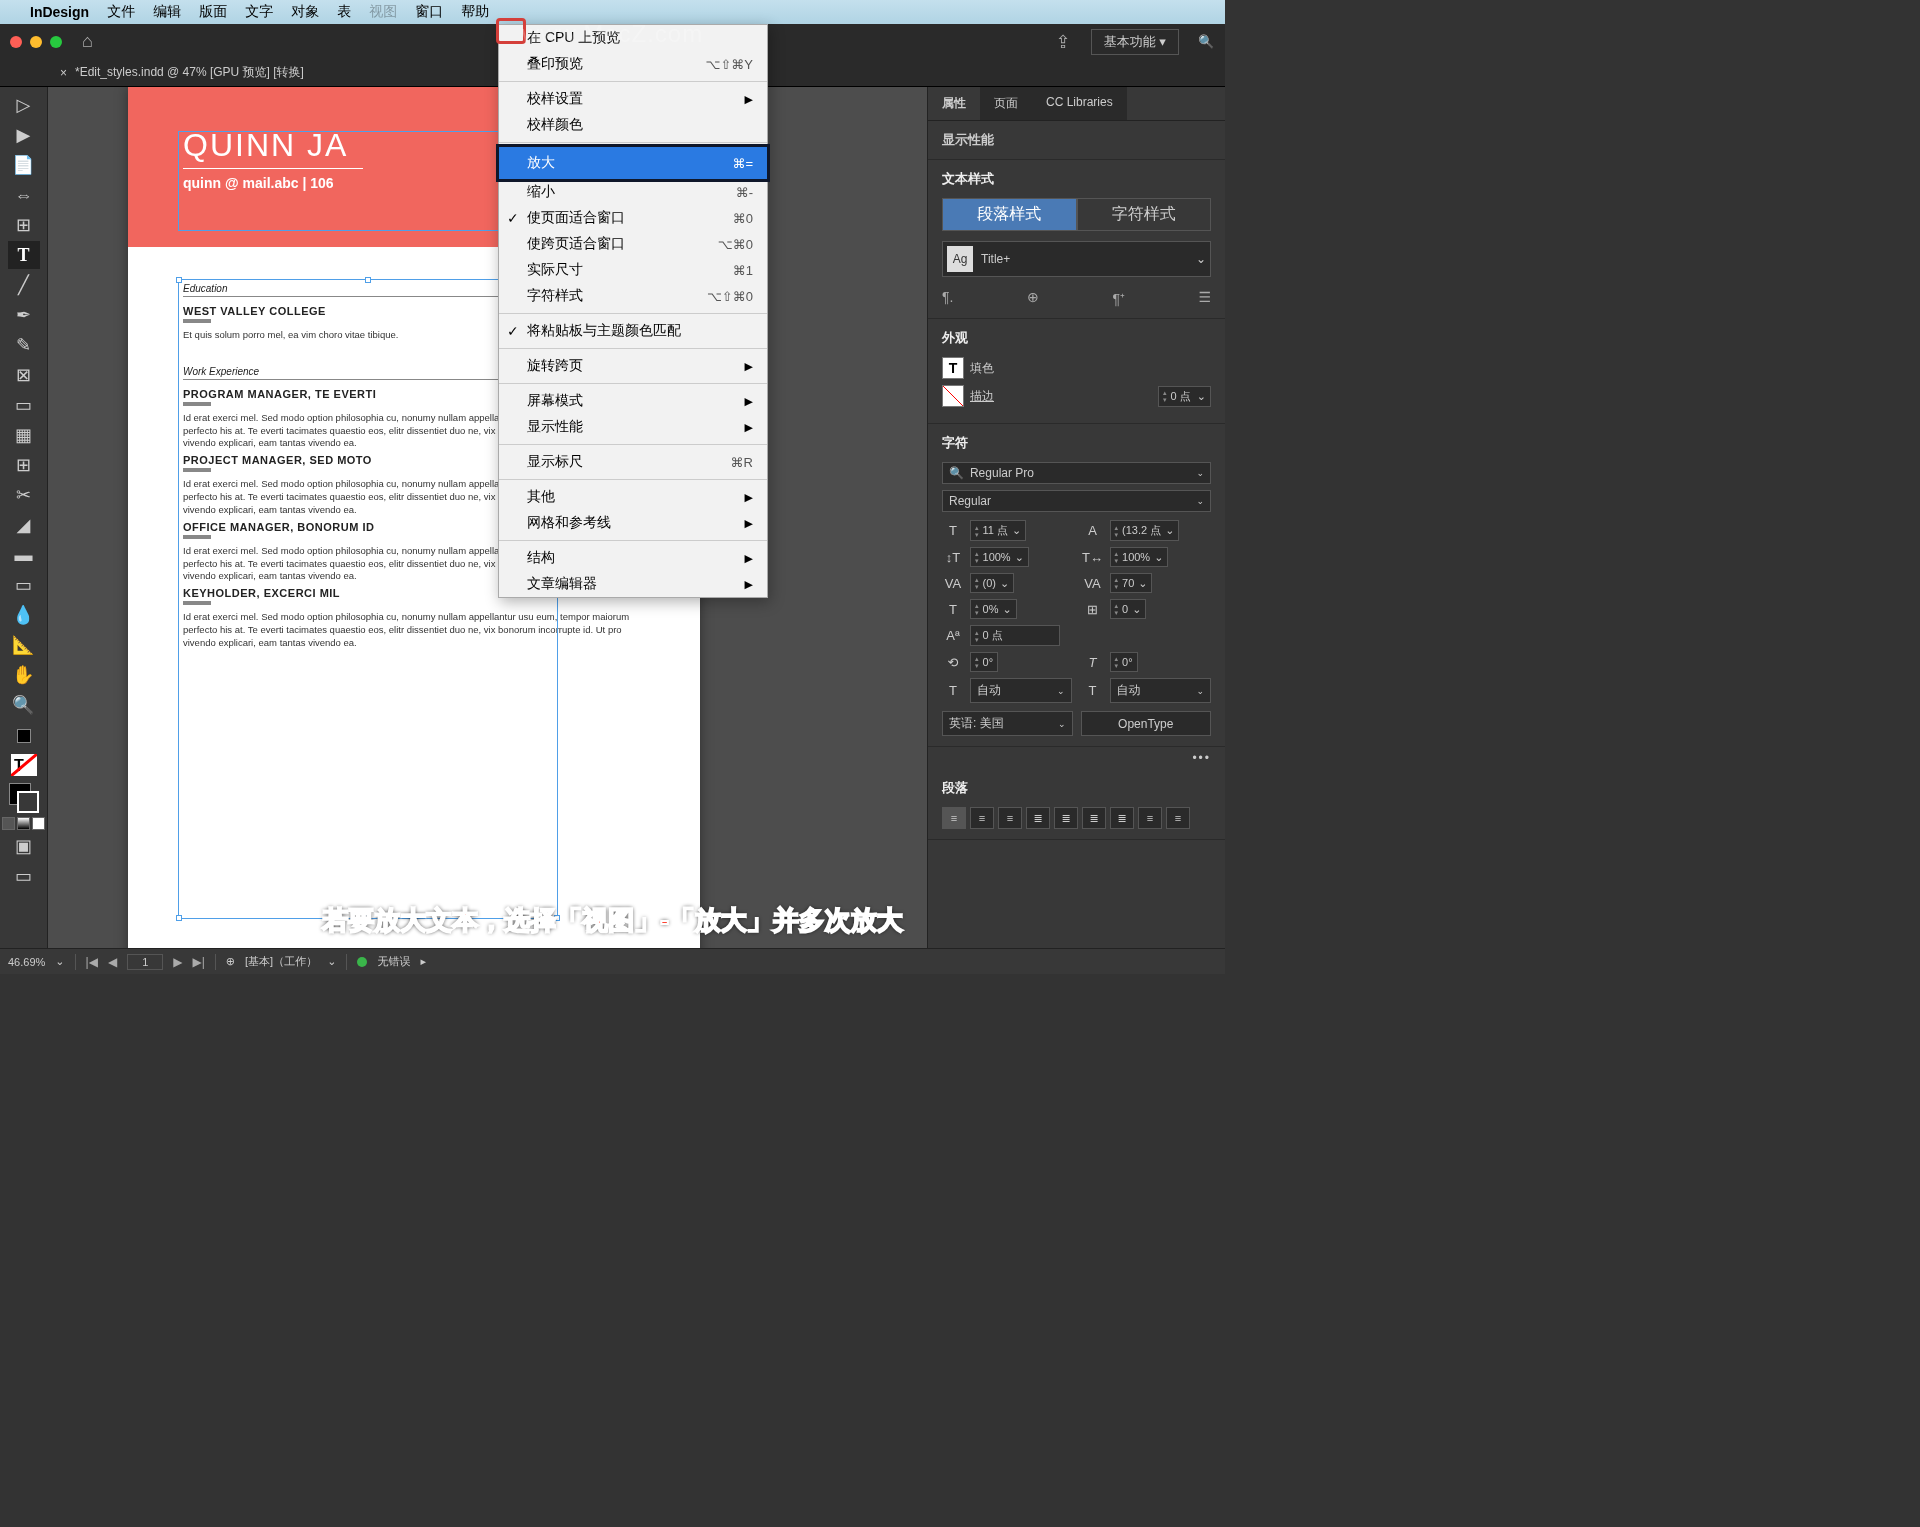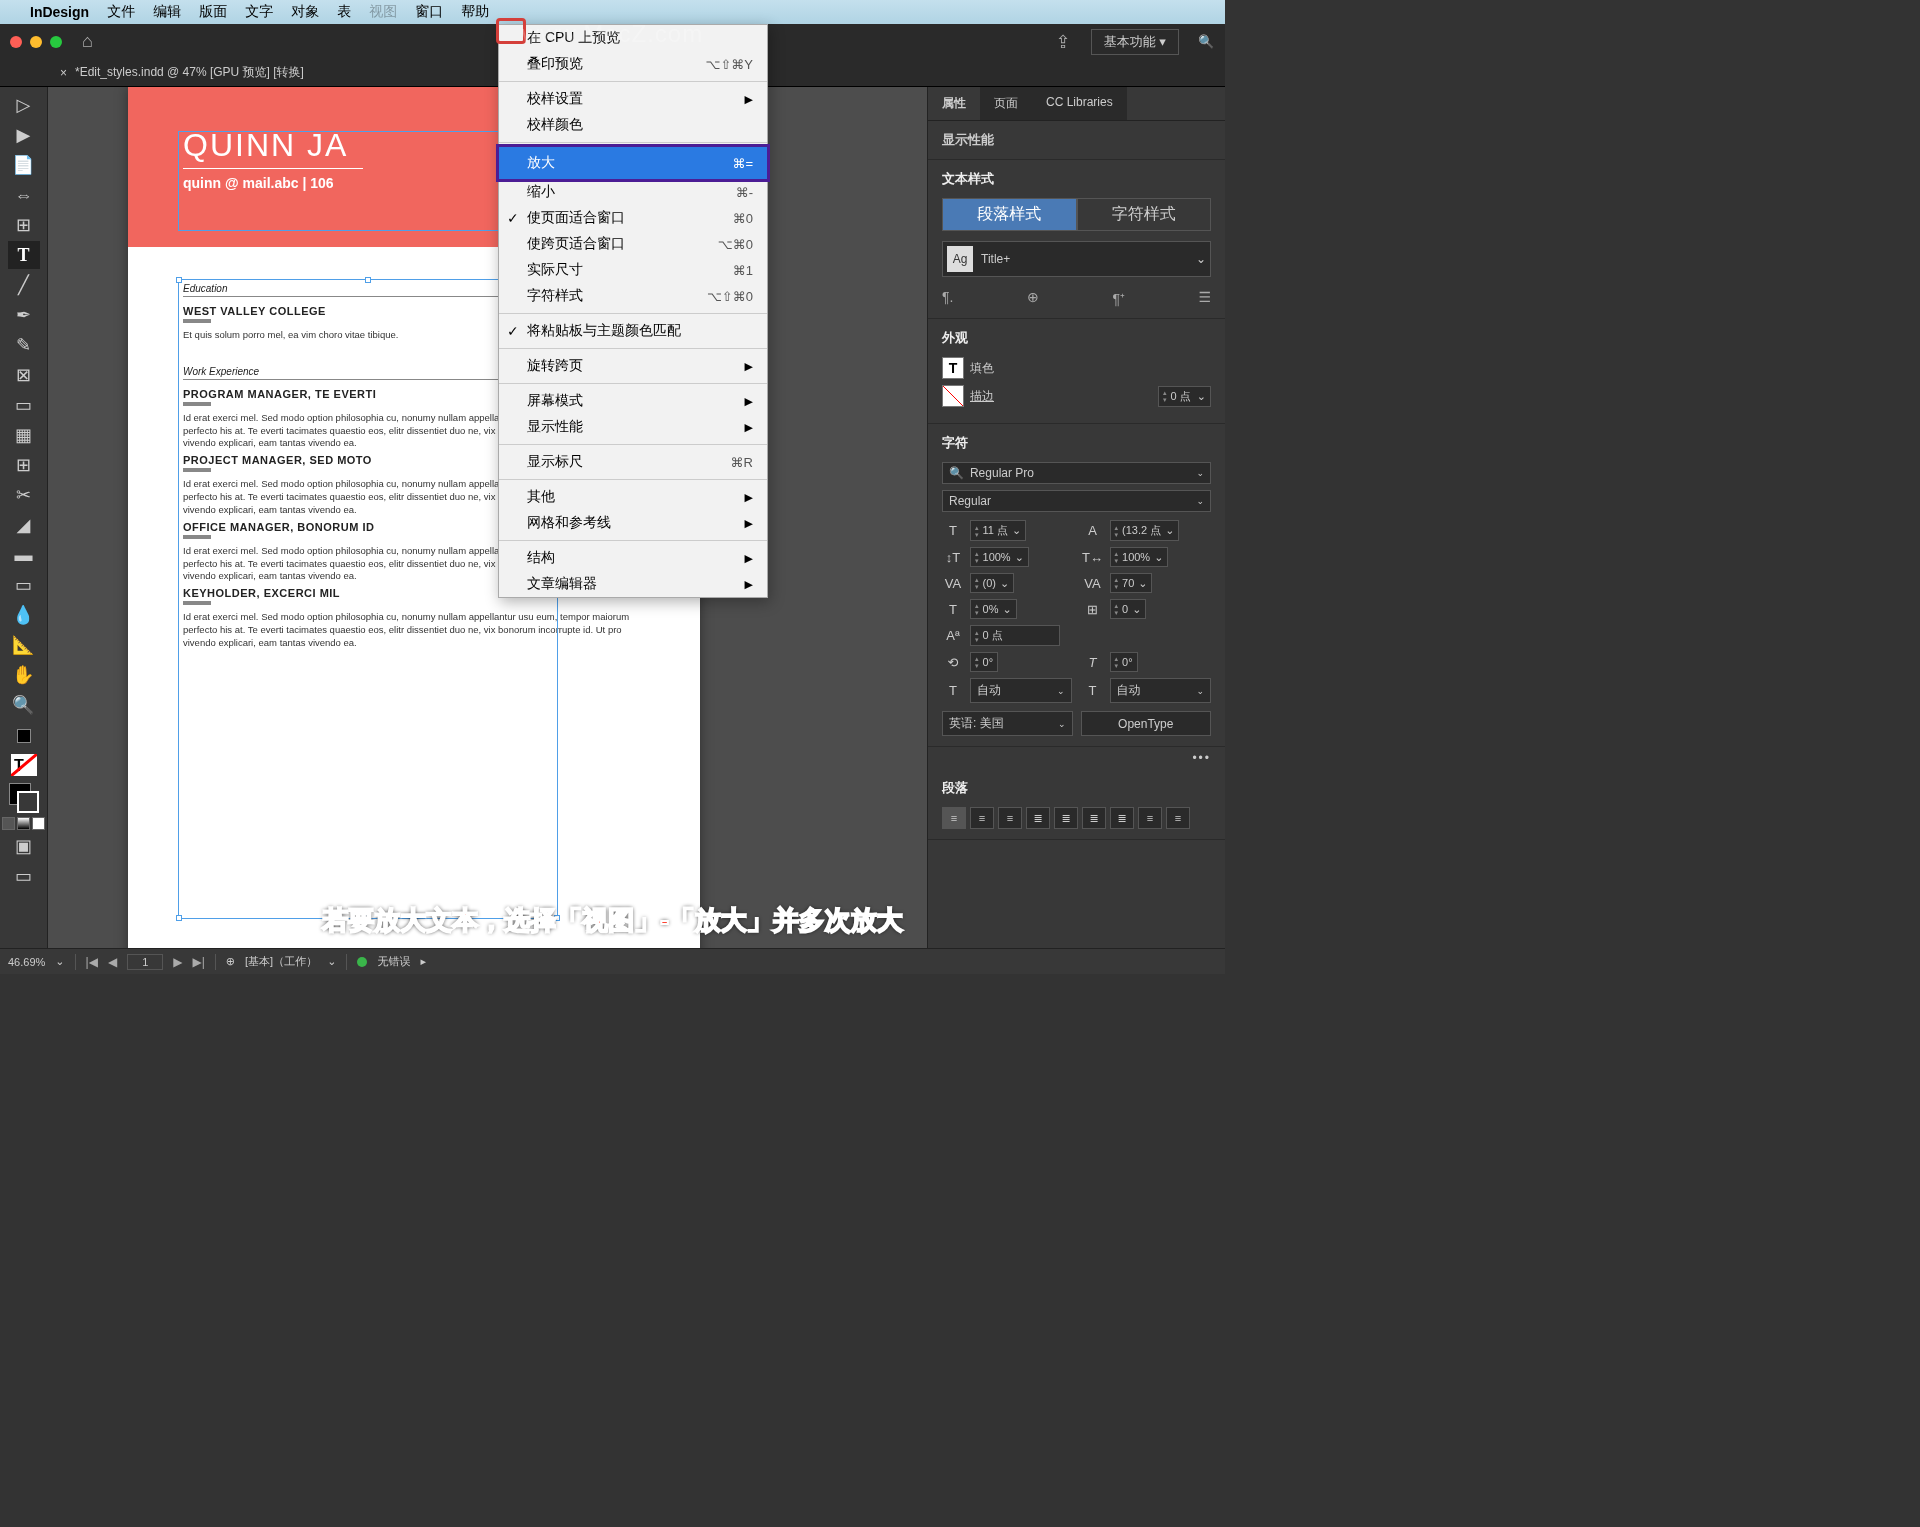--- a/index.html
+++ b/index.html
@@ -42,21 +42,21 @@
 .sel-frame { position: absolute; border: 1px solid #4f9fe8; }
 .section-h { font-size: 10px; font-weight: 400; margin-bottom: 2px; margin-top: 12px; font-style: italic; }
 .sub-h { font-size: 11px; font-weight: 700; margin-top: 4px; letter-spacing: .5px; }
 .rule { width: 28px; height: 4px; background: #888; margin: 2px 0 6px; }
 .para { font-size: 9.5px; line-height: 1.35; color: #333; }
 .sel-handles span { position:absolute; width:6px; height:6px; background:#fff; border:1px solid #4f9fe8; }
 
 
 .dropdown { position: absolute; left: 498px; top: 24px; width: 270px; background: #f2f2f2; border: 1px solid #aaa; box-shadow: 2px 4px 14px rgba(0,0,0,.3); font-size: 14px; z-index: 50; }
 .dropdown .row { display: flex; align-items: center; padding: 4px 14px 4px 28px; position: relative; }
-.dropdown .row.hl { background: #2a7ae2; color: #fff; border: 3px solid #4c1d95; margin: -3px; padding: 7px 14px 7px 28px; }
+.dropdown .row.hl { background: #2a7ae2; color: #fff; border: 3px solid #0f172a; margin: -3px; padding: 7px 14px 7px 28px; }
 .dropdown .sep { height: 1px; background: #ccc; margin: 4px 0; }
 .dropdown .check { position: absolute; left: 8px; }
 .dropdown .sc { margin-left: auto; font-size: 13px; color: #555; }
 .dropdown .row.hl .sc { color: #fff; }
 .dropdown .arrow { margin-left: auto; font-size: 11px; }
 
 
 .panel { width: 298px; background: #383838; color: #ccc; font-size: 12px; border-left: 1px solid #222; overflow-y: auto; }
 .panel-tabs { display: flex; border-bottom: 1px solid #222; }
 .panel-tabs .ptab { padding: 8px 14px; background: #2a2a2a; text-align: right; }

